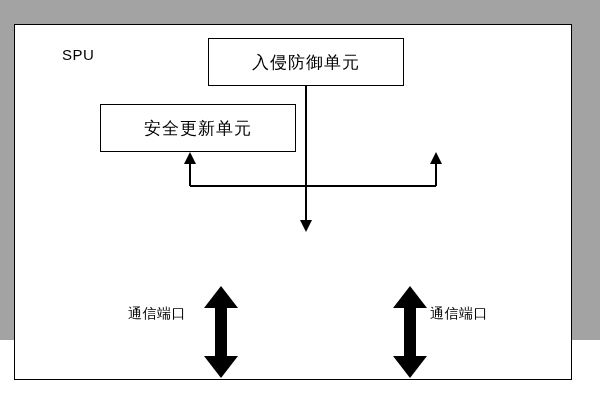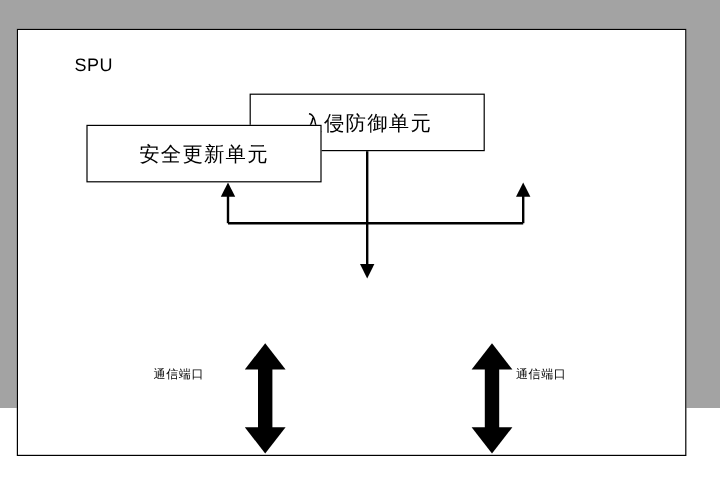--- a/index.html
+++ b/index.html
@@ -48,45 +48,44 @@
     justify-content: center;
     font-size: 17px;
     color: #000000;
     letter-spacing: 1px;
   }
   .box-intrusion {
     left: 208px;
     top: 38px;
     width: 196px;
     height: 48px;
-    margin-top: 40px;
   }
   .box-update {
-    left: 72px;
+    left: 100px;
     top: 104px;
     width: 196px;
     height: 48px;
   }
   .box-key {
     left: 332px;
     top: 104px;
     width: 196px;
     height: 48px;
   }
   .box-lontalk {
     left: 122px;
     top: 232px;
     width: 378px;
     height: 50px;
     font-family: "Liberation Serif", serif;
     font-size: 18px;
   }
   .port-label {
     position: absolute;
-    font-size: 10px;
+    font-size: 14px;
     color: #000000;
     letter-spacing: 0.5px;
   }
   .port-label-left {
     left: 128px;
     top: 305px;
   }
   .port-label-right {
     left: 430px;
     top: 305px;

